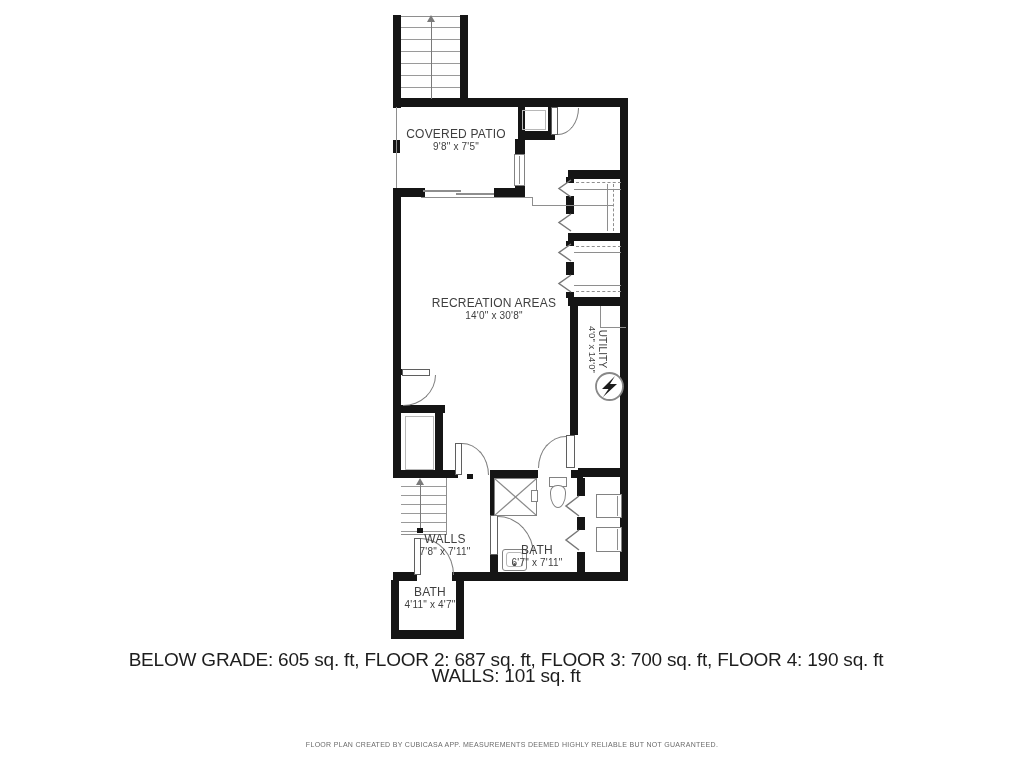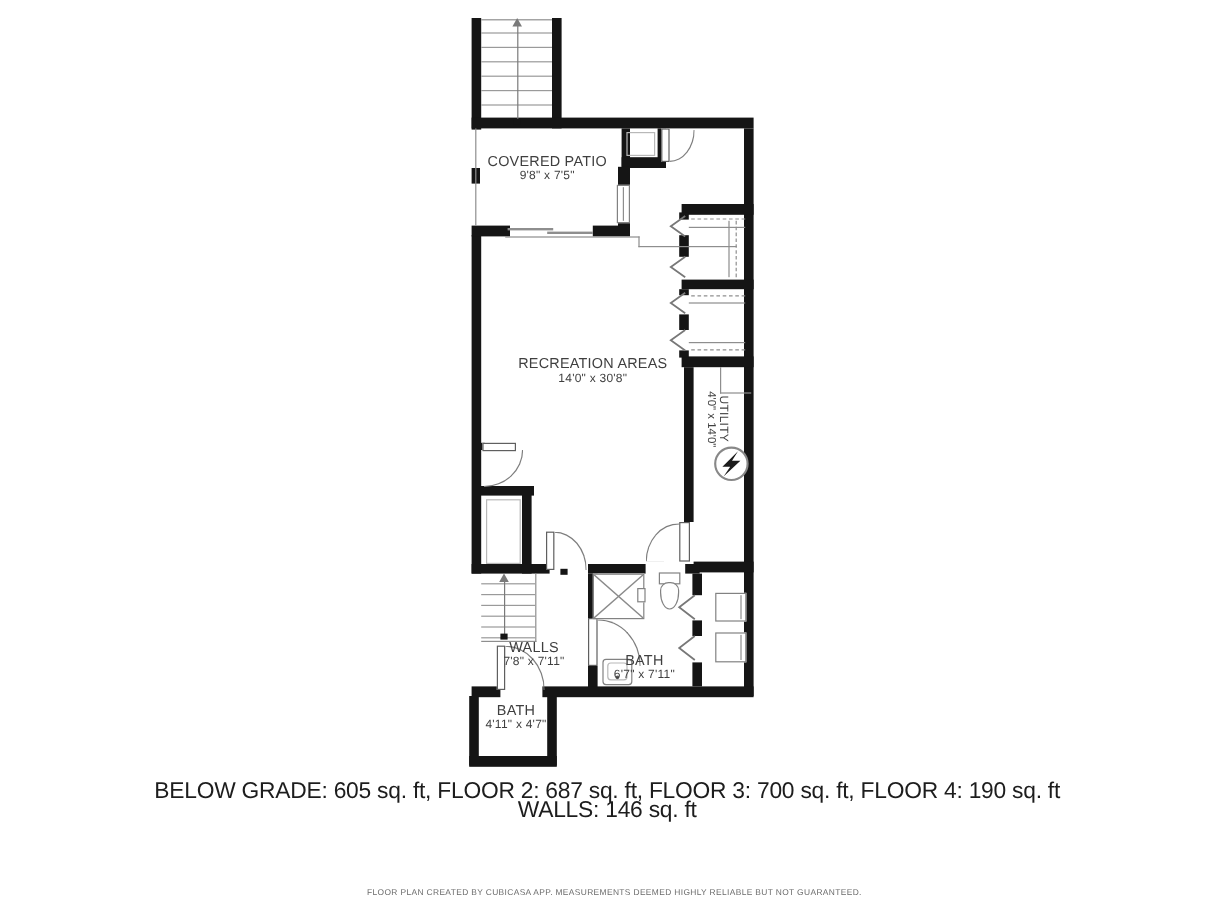--- a/index.html
+++ b/index.html
@@ -208,17 +208,17 @@
     <div class="n">WALLS</div>
     <div class="d">7'8" x 7'11"</div>
   </div>
   <div class="lbl" style="left:430px;top:586px">
     <div class="n">BATH</div>
     <div class="d">4'11" x 4'7"</div>
   </div>
 
   <div class="summary">
     <div class="sline">BELOW GRADE: 605 sq. ft, FLOOR 2: 687 sq. ft, FLOOR 3: 700 sq. ft, FLOOR 4: 190 sq. ft</div>
-    <div class="sline">WALLS: 146 sq. ft</div>
+    <div class="sline">WALLS: 101 sq. ft</div>
   </div>
   <div class="footer">FLOOR PLAN CREATED BY CUBICASA APP. MEASUREMENTS DEEMED HIGHLY RELIABLE BUT NOT GUARANTEED.</div>
 
 </div>
 
 </body></html>

